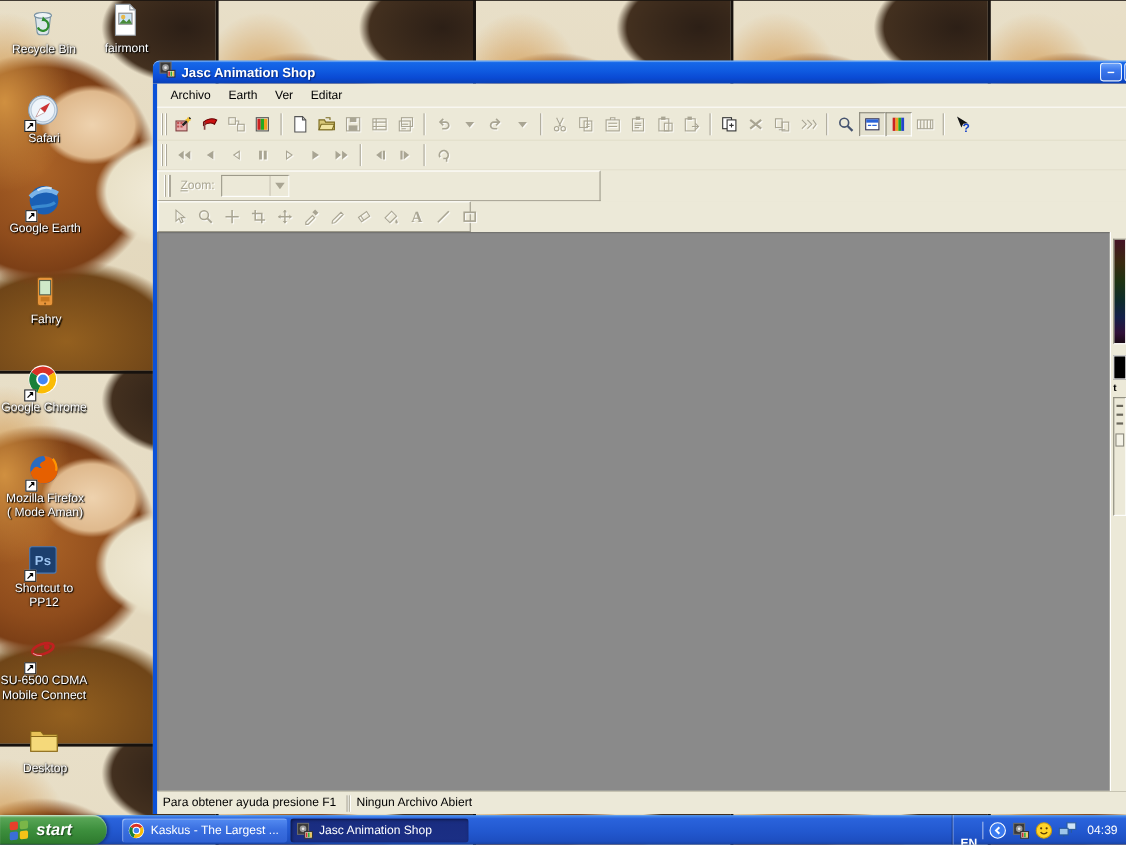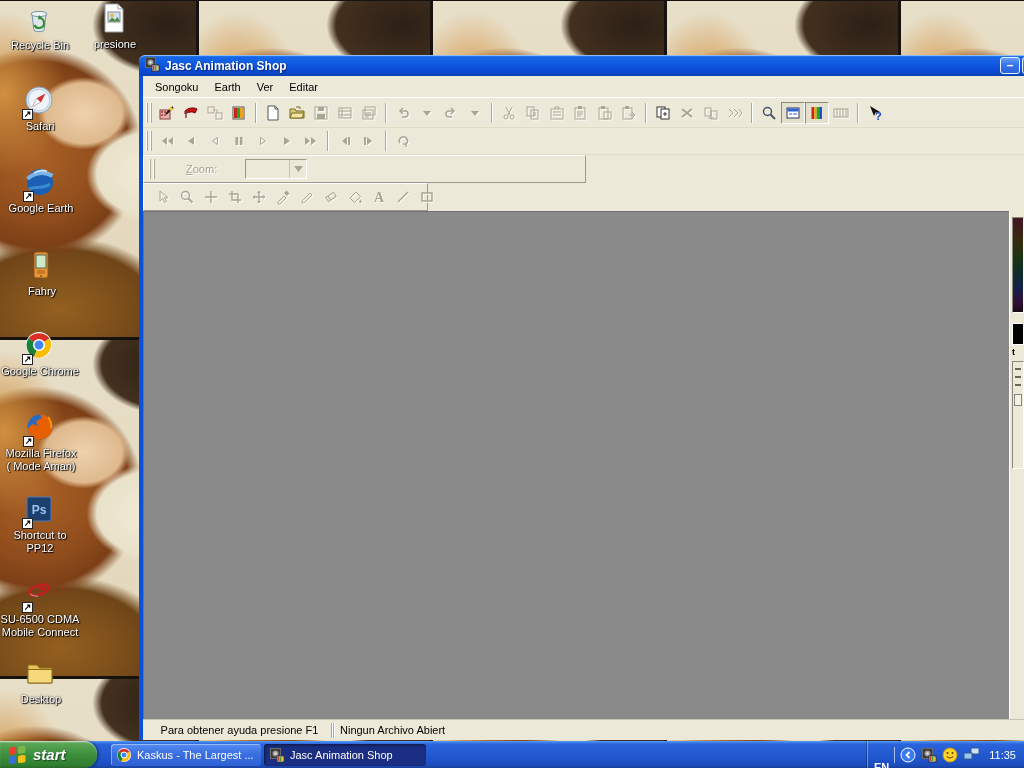--- a/index.html
+++ b/index.html
@@ -60,21 +60,21 @@
   .tb-btn.normal{color:#474740;}
   .tb-btn.pressed{color:#474740;border:1px solid;border-color:#8a887a #fff #fff #8a887a;
     background:#e3e0ce;}
   .tb-sep{width:2px;height:20px;margin:0 4px;border-left:1px solid #aca899;border-right:1px solid #fff;}
 
   .row3,.row4{display:flex;background:#ece9d8;}
   .row3{height:28px;}
   .row4{height:28px;}
   .panel-box{display:flex;align-items:center;border:1px solid;border-color:#fff #9d9a8a #9d9a8a #fff;
     background:#ece9d8;height:100%;}
-  .zoom-panel{width:443px;padding-left:2px;gap:22px;}
+  .zoom-panel{width:403px;padding-left:2px;}
   .tools-panel{width:285px;padding-left:2px;}
   .zoom-label{font-size:11px;color:#a9a593;margin:0 6px 0 6px;text-shadow:1px 1px 0 #fff;}
   .zoom-label u{text-decoration:underline;}
   .combo{width:62px;height:20px;display:flex;border:1px solid;border-color:#9d9a8a #fff #fff #9d9a8a;background:#ece9d8;}
   .combo .field{flex:1;}
   .combo .drop{width:17px;border-left:1px solid #c8c4b4;background:#ece9d8;display:flex;align-items:center;justify-content:center;}
   .combo .drop svg{display:block;}
 
   .workspace{flex:1;display:flex;min-height:0;}
   .canvas{flex:1;background:#8a8a8a;border-top:1px solid #71716d;border-left:1px solid #71716d;}
@@ -82,21 +82,21 @@
   .cp-grad{position:absolute;left:2px;top:6px;width:12px;height:96px;border:1px solid;border-color:#8a887a #fff #fff #8a887a;
     background:linear-gradient(180deg,#451325 0%,#3a2a10 22%,#1e3312 40%,#0e2c2a 58%,#14204a 75%,#301038 90%,#1a0a14 100%);}
   .cp-swatch{position:absolute;left:2px;top:112px;width:12px;height:22px;background:#000;border:1px solid #fff;}
   .cp-t{position:absolute;left:2px;top:136px;font-size:9px;font-weight:bold;color:#000;}
   .cp-panel{position:absolute;left:2px;top:150px;width:12px;height:108px;border:1px solid;border-color:#8a887a #fff #fff #8a887a;}
   .cp-panel i{display:block;height:2px;background:#6a675a;margin:6px 2px 0 2px;}
   .cp-panel .mini{height:12px;border:1px solid #8a887a;background:#f4f2e6;margin:8px 1px 0 1px;}
 
   .statusbar{height:21px;display:flex;align-items:center;background:#ece9d8;border-top:1px solid #c6c3b2;
     font-size:11px;color:#000;white-space:nowrap;overflow:hidden;}
-  .st-help{width:188px;padding-left:5px;flex:none;text-align:center;}
+  .st-help{width:172px;padding-left:5px;flex:none;}
   .st-div{width:2px;height:15px;border-left:1px solid #aca899;border-right:1px solid #fff;flex:none;}
   .st-credits{padding-left:6px;flex:1;overflow:hidden;}
   .st-right{width:160px;padding-left:5px;flex:none;}
 
   
   .taskbar{position:absolute;left:0;top:741px;width:1024px;height:27px;z-index:3;display:flex;align-items:center;
     background:linear-gradient(180deg,#5aa0f0 0%,#3f80ea 5%,#2a63dc 12%,#2258cf 55%,#1d4ec0 88%,#17419e 100%);}
   .start-btn{height:27px;width:97px;flex:none;display:flex;align-items:center;padding-left:8px;
     border-radius:0 13px 13px 0;
     background:linear-gradient(180deg,#90c38c 0%,#58a556 10%,#3d8f3d 50%,#2f7c2f 92%,#266726 100%);
@@ -140,21 +140,21 @@
       <div class="desktop-icon" style="left: 70px; top: 2px;">
         <div class="ico">
           <svg width="32" height="32" viewBox="0 0 32 32">
             <path d="M7 2h13l5 5v23H7z" fill="#fff" stroke="#98a0a8"></path>
             <path d="M20 2v5h5" fill="none" stroke="#98a0a8"></path>
             <rect x="10" y="10" width="12" height="10" fill="#cde4f5" stroke="#888"></rect>
             <circle cx="14" cy="13.5" r="2" fill="#e8b84a"></circle>
             <path d="M10.5 19.5l3.5-4 3 2.5 2.5-3 2.5 4.5z" fill="#4a8a3a"></path>
           </svg>
         </div>
-        <div class="lbl">presione</div>
+        <div class="lbl">fairmont</div>
       </div>
       <div class="desktop-icon" style="left: -5px; top: 84px;">
         <div class="ico">
           <svg width="32" height="32" viewBox="0 0 32 32">
             <circle cx="16" cy="16" r="13" fill="#dbe7f1" stroke="#8aa0b8"></circle>
             <circle cx="16" cy="16" r="10.8" fill="#eef4fa" stroke="#b8c8d8"></circle>
             <path d="M9.5 22.5l4.2-8.2 8.8-4.8-4.2 8.2z" fill="#cc3333"></path>
             <path d="M9.5 22.5l4.2-8.2 4 4z" fill="#fff" stroke="#aa8888" stroke-width="0.5"></path>
           </svg>
           <span class="sc">↗</span>
@@ -256,21 +256,21 @@
             <rect x="9" y="10" width="1.5" height="4" fill="#cc3333"></rect>
             <rect x="11" y="10" width="1.5" height="4" fill="#33aa33"></rect>
             <rect x="13" y="10" width="1.2" height="4" fill="#f0c030"></rect>
           </svg></span>
       <span class="title-text">Jasc Animation Shop</span>
       <div class="tb-winbtn btn-min">–</div>
       <div class="tb-winbtn btn-sliver"></div>
     </div>
     <div class="win-body">
       <div class="menubar" id="menubar">
-          <span class="menu-item">Songoku</span>
+          <span class="menu-item">Archivo</span>
           <span class="menu-item">Earth</span>
           <span class="menu-item">Ver</span>
           <span class="menu-item">Editar</span>
         </div>
 
       <div class="toolbar-row tb1">
         <div class="grip"></div>
         <div id="tb-main" style="display:flex;align-items:center;">
             <div class="tb-btn normal">
               <svg width="16" height="16" viewBox="0 0 16 16">
@@ -705,16 +705,16 @@
         <circle cx="5.5" cy="6" r="1" fill="#5a3a00"></circle>
         <circle cx="10.5" cy="6" r="1" fill="#5a3a00"></circle>
         <path d="M5 9.5c1.5 2 4.5 2 6 0" stroke="#5a3a00" fill="none" stroke-width="1.2"></path>
       </svg>
       <svg width="17" height="15" viewBox="0 0 17 15">
         <rect x="8" y="1" width="8" height="6" fill="#cfe4f7" stroke="#26底"></rect>
         <rect x="8" y="1" width="8" height="6" fill="#cfe4f7" stroke="#2a5a9a"></rect>
         <rect x="1" y="6" width="8" height="6" fill="#9ec5ea" stroke="#2a5a9a"></rect>
         <path d="M12 7v3M5 12v2" stroke="#2a5a9a"></path>
       </svg>
-      <span class="tray-clock">11:35</span>
+      <span class="tray-clock">04:39</span>
     </div>
   </div>
 </div>
 
 </body></html>

